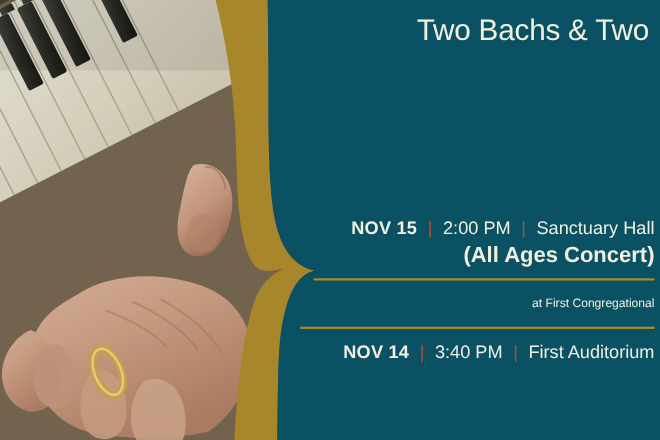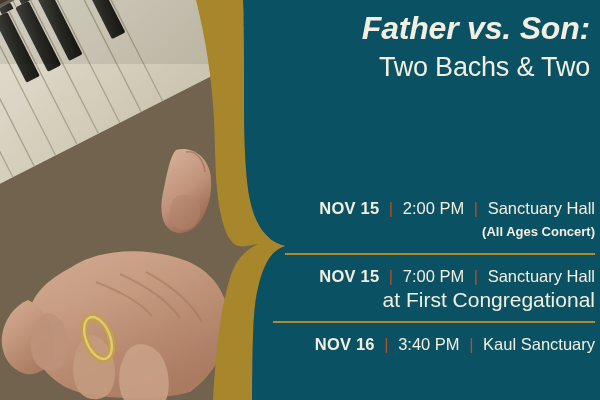--- a/index.html
+++ b/index.html
@@ -27,22 +27,22 @@
   .title { position:absolute; left:0; top:8px; width:332px; text-align:right;
            color:#f2efe1; }
   .t-line1 { font-style:italic; font-weight:700; font-size:32px; line-height:40px;
              letter-spacing:-0.2px; display:block; }
   .t-line2, .t-line3 { font-weight:400; font-size:27px; line-height:38px;
              letter-spacing:-0.2px; display:block; }
 
   .events { position:absolute; left:5px; top:196px; width:332px; }
   .ev { text-align:right; color:#f2efe1; }
   .ev-main { font-size:16.5px; line-height:24px; white-space:nowrap; }
-  .ev-sub  { font-size:13px; line-height:24px; font-weight:700; }
-  .ev-sub2 { font-size:21px; line-height:24px; font-weight:400; }
+  .ev-sub  { font-size:20px; line-height:24px; font-weight:700; }
+  .ev-sub2 { font-size:11px; line-height:24px; font-weight:400; }
   .date { font-weight:700; letter-spacing:0.2px; }
   .time { font-weight:400; }
   .venue { font-weight:400; }
   .sep { color:#b5502a; font-weight:400; padding:0 5px; }
   .rule { height:2px; background:#b08a24; margin:9px 0 9px auto; }
   .r1 { width:310px; }
   .r2 { width:322px; }
 </style>
 </head>
 <body>
@@ -251,57 +251,49 @@
                L600 400 L600 0 L243 0
                C244 24 244 50 244 78
                C244 120 244 170 250 200
                C256 228 268 242 286 246 Z" fill="#0a5163"></path>
     </svg>
   </div>
 
   <div class="content">
 
     <div class="title">
-      <span class="t-line1">Father vs. Son:</span>
       <span class="t-line2">Two Bachs &amp; Two</span>
     </div>
 
     <div class="events">
 
       <div class="ev">
         <div class="ev-main">
           <span class="date">NOV 15</span>
           <span class="sep">|</span>
           <span class="time">2:00 PM</span>
           <span class="sep">|</span>
           <span class="venue">Sanctuary Hall</span>
         </div>
         <div class="ev-sub">(All Ages Concert)</div>
       </div>
 
       <div class="rule r1"></div>
 
       <div class="ev">
-        <div class="ev-main">
-          <span class="date">NOV 15</span>
-          <span class="sep">|</span>
-          <span class="time">7:00 PM</span>
-          <span class="sep">|</span>
-          <span class="venue">Sanctuary Hall</span>
-        </div>
         <div class="ev-sub2">at First Congregational</div>
       </div>
 
       <div class="rule r2"></div>
 
       <div class="ev">
         <div class="ev-main">
-          <span class="date">NOV 16</span>
+          <span class="date">NOV 14</span>
           <span class="sep">|</span>
           <span class="time">3:40 PM</span>
           <span class="sep">|</span>
-          <span class="venue">Kaul Sanctuary</span>
+          <span class="venue">First Auditorium</span>
         </div>
       </div>
 
     </div>
   </div>
 </div>
 
 </body></html>

